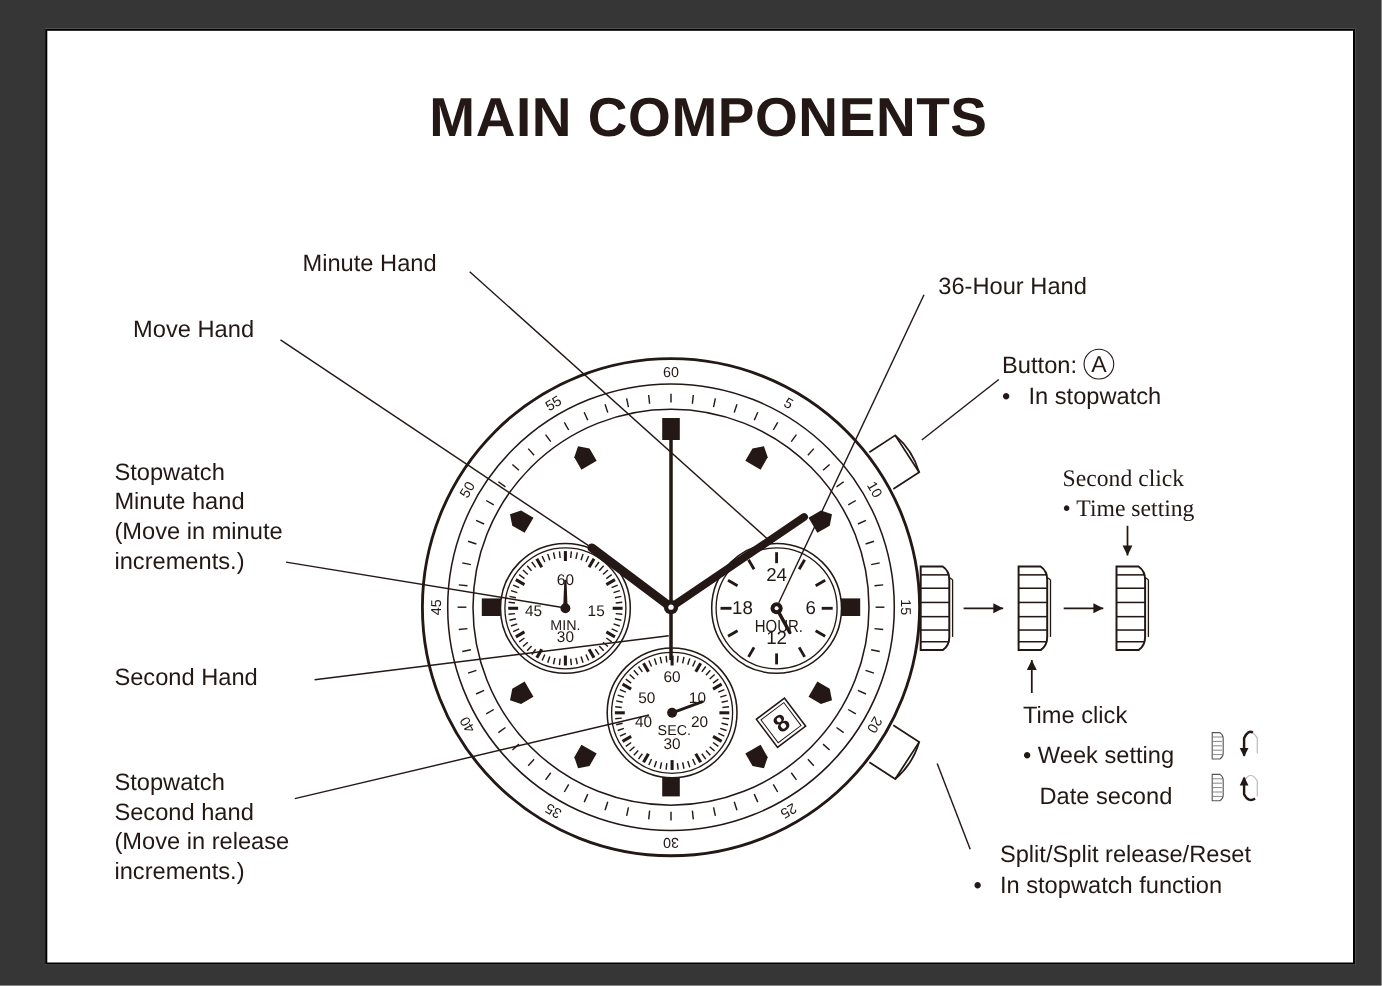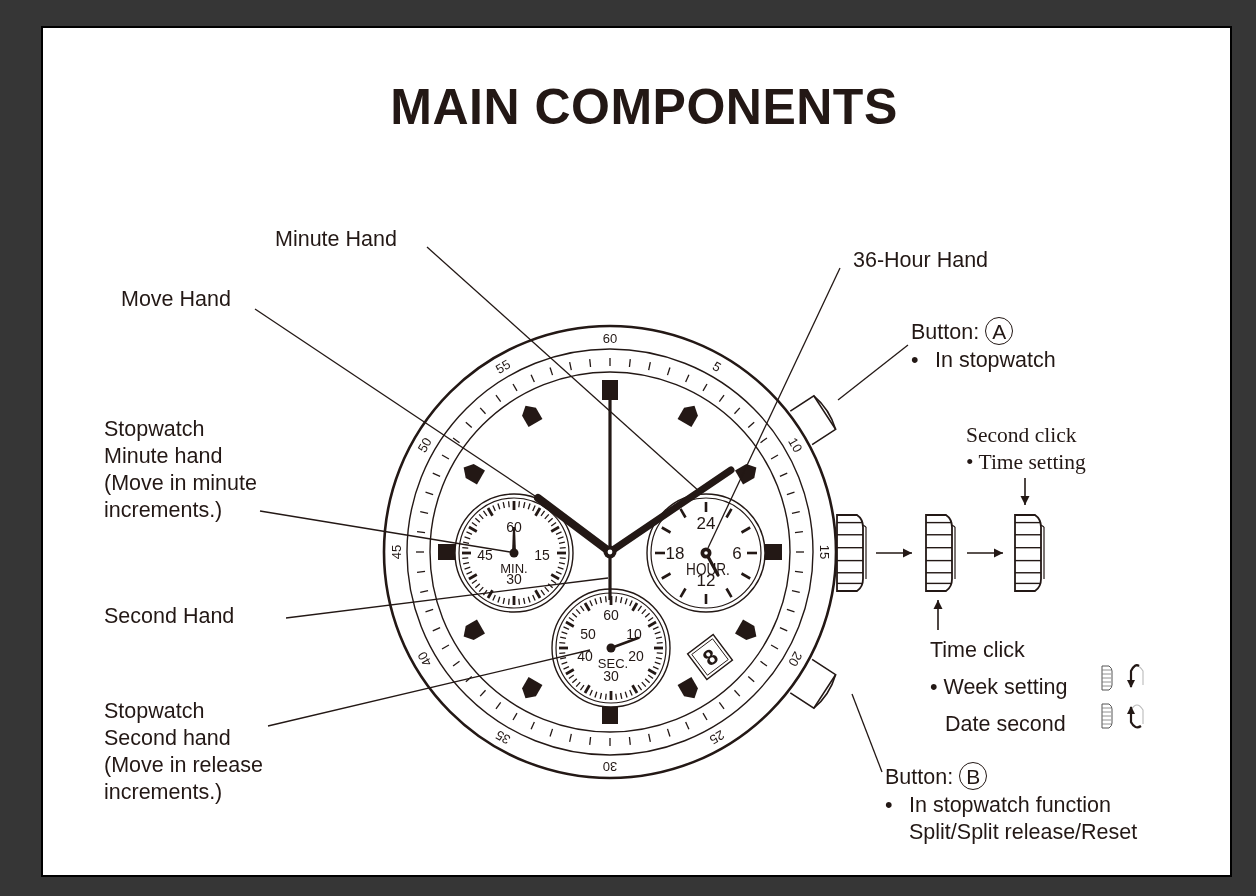--- a/index.html
+++ b/index.html
@@ -402,16 +402,15 @@
   <div>• Time setting</div>
 </div>
 
 <div class="lbl" style="left:930px;top:637px;">
   <div>Time click</div>
   <div style="margin-top:10px;">• Week setting</div>
   <div style="margin-top:10px;padding-left:15px;">Date second</div>
 </div>
 
 <div class="lbl" style="left:885px;top:764px;">
-  <div><span>Button:</span><span class="circ">B</span></div>
+  <div style="padding-left:24px;">Split/Split release/Reset</div>
   <div style="margin-top:1px;"><span style="display:inline-block;width:24px;">•</span><span>In stopwatch function</span></div>
-  <div style="padding-left:24px;">Split/Split release/Reset</div>
 </div>
 
 </body></html>

